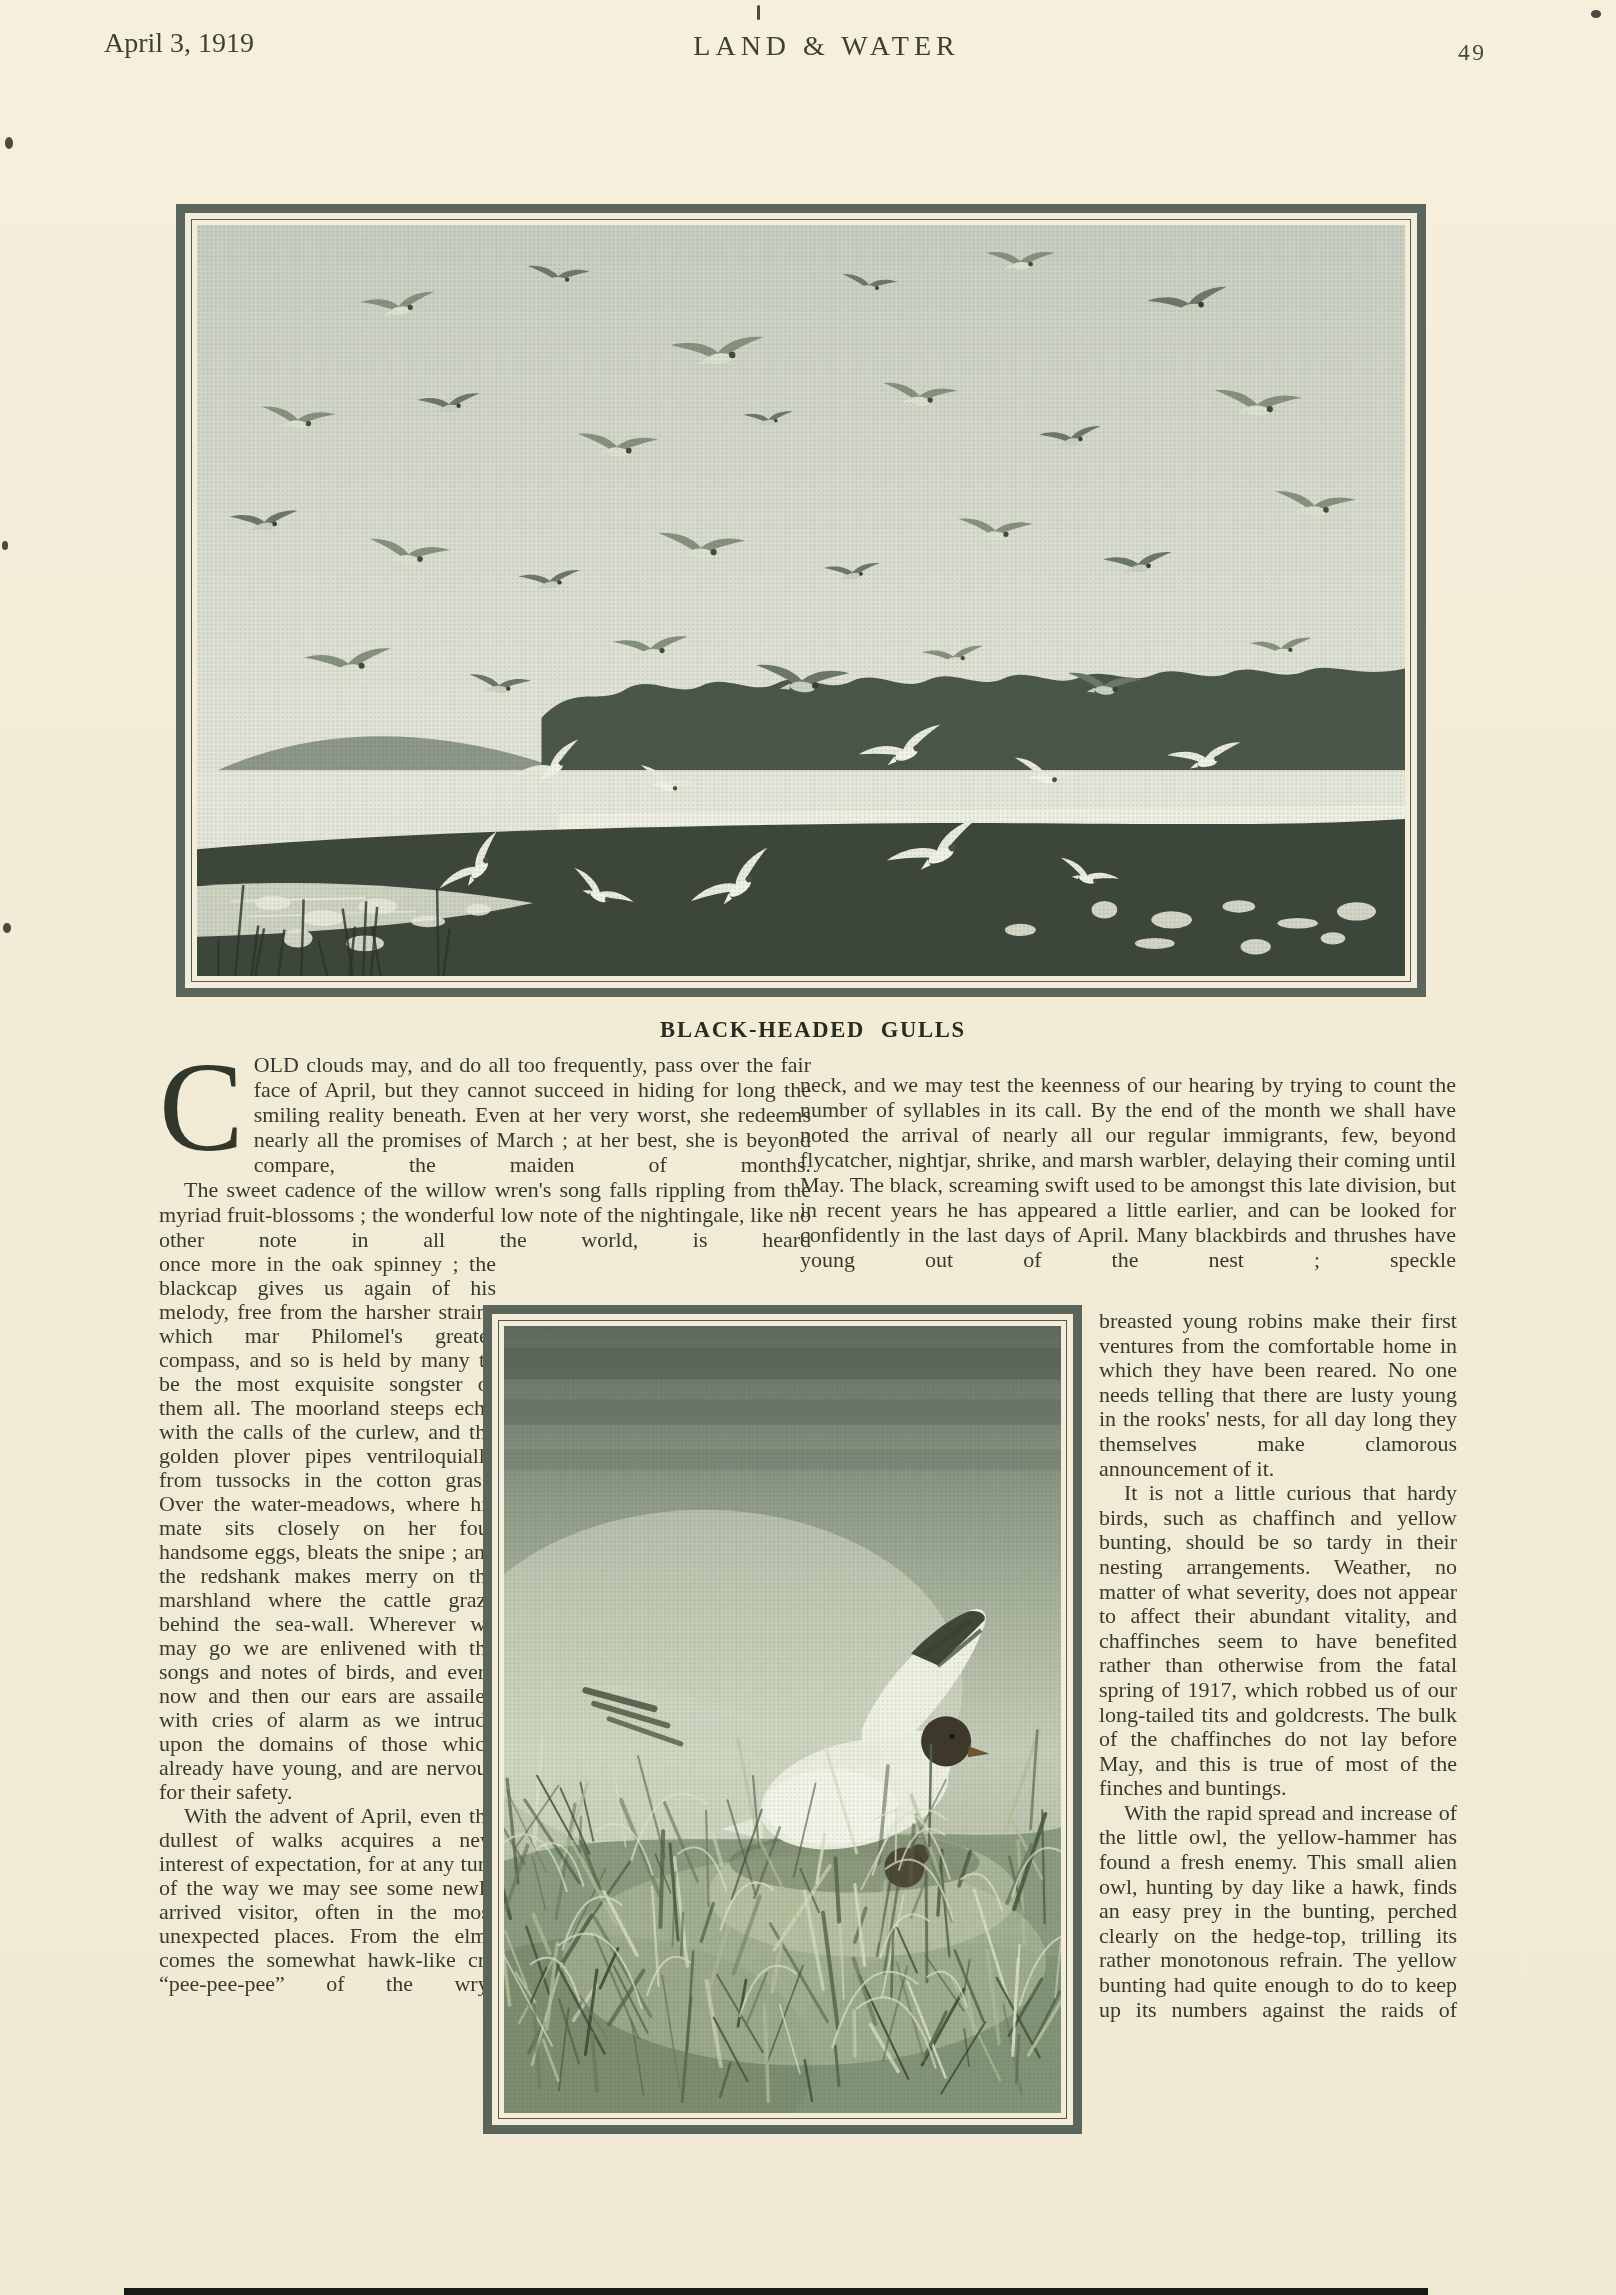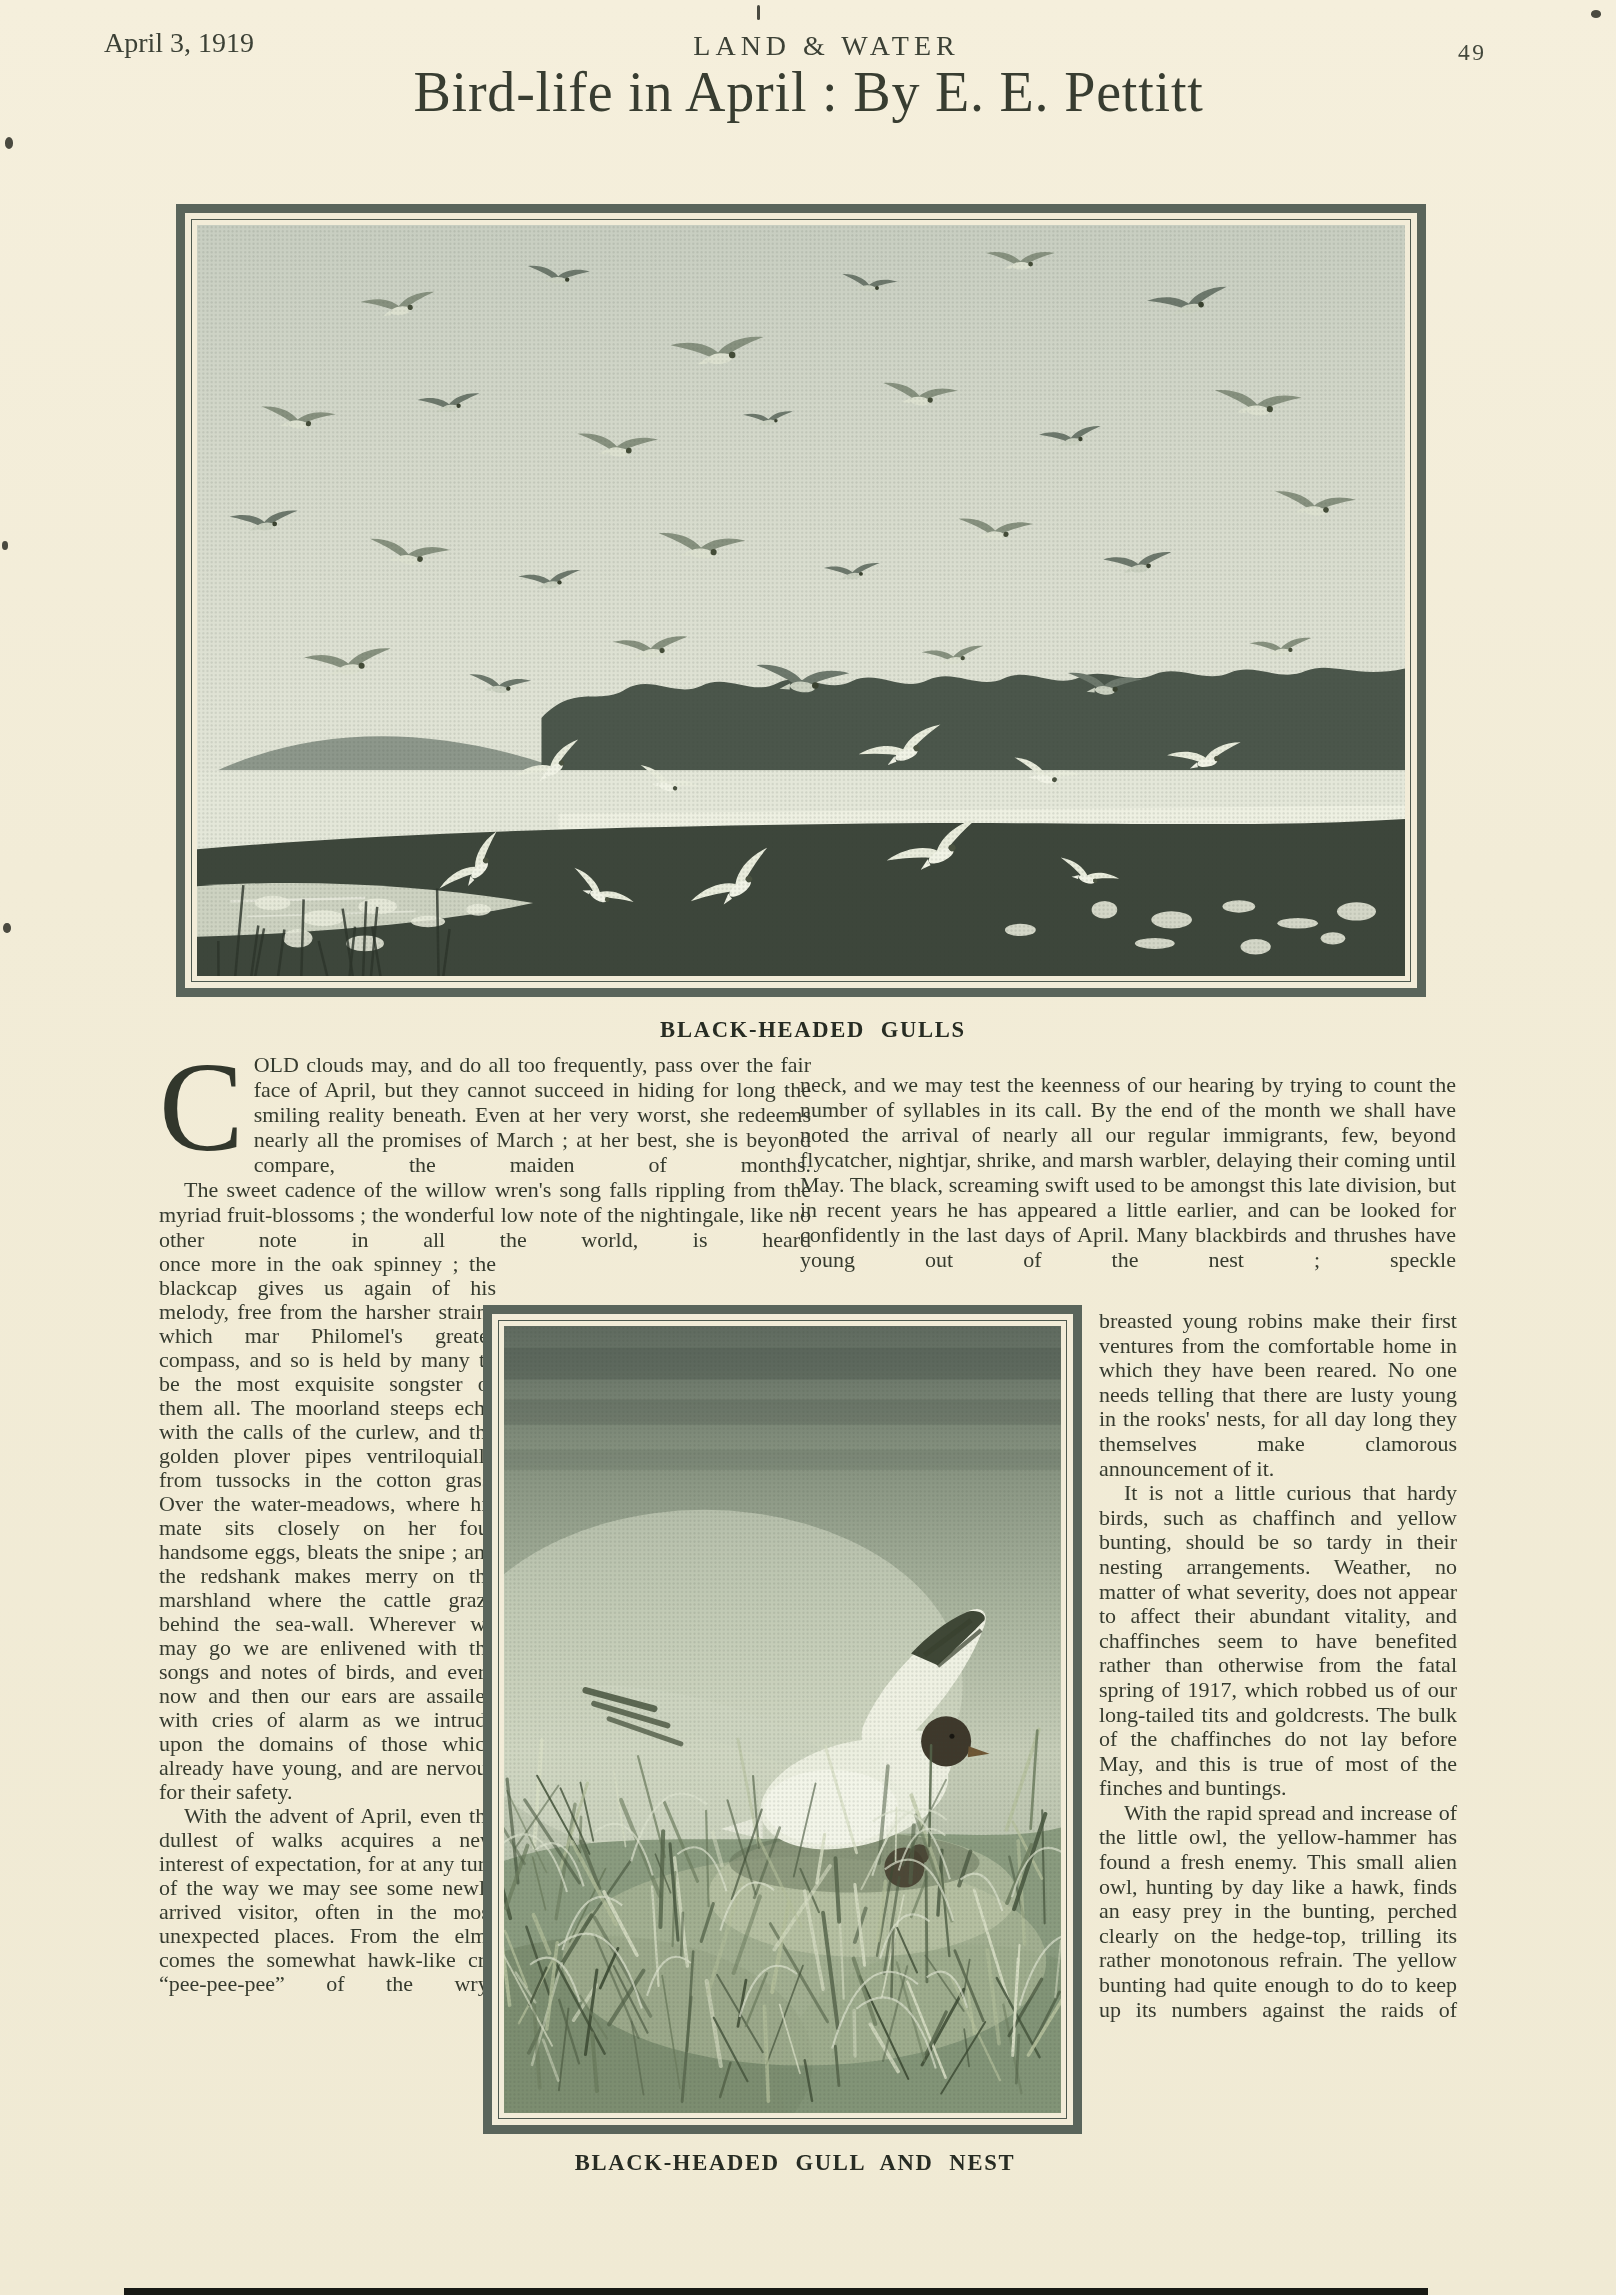--- a/index.html
+++ b/index.html
@@ -44,21 +44,20 @@
   .bottom-rule{position:absolute;left:124px;top:2288px;width:1304px;height:7.5px;background:#181a15;}
 </style>
 </head>
 <body>
 
 <div class="page">
 
   <div class="hdr-date">April 3, 1919</div>
   <div class="hdr-mag">LAND &amp; WATER</div>
   <div class="hdr-page">49</div>
-  <h1 class="title">Bird-life in April : By E. E. Pettitt</h1>
 
   <figure id="photo1" class="photo-frame" style="margin:0;">
     <div class="photo-inner">
       <div class="photo-surface">
         <svg id="p1svg" viewBox="0 0 1438 893" preserveAspectRatio="none">
 <defs>
  <linearGradient id="skyg" x1="0" y1="0" x2="0" y2="1">
   <stop offset="0" stop-color="#c8cec1"></stop>
                 <stop offset="0.35" stop-color="#d6dacc"></stop>
   <stop offset="0.65" stop-color="#e0e3d5"></stop>
@@ -574,21 +573,20 @@
             <path d="M 282.455358505249 826.8684601783752 q 25.75513744354248 -85.8504581451416 68.68036651611328 -51.51027488708496" fill="none" stroke="#dde2cf" stroke-width="2.5" opacity="0.7"></path>
             <path d="M 152.4069881439209 640.6287294626236 q 34.106519144028425 -113.68839714676142 90.95071771740913 -68.21303828805685" fill="none" stroke="#dde2cf" stroke-width="2.5" opacity="0.7"></path>
             <path d="M 538.6126899719238 711.7227506637573 q -30.7653751373291 -102.55125045776367 -82.04100036621094 -61.5307502746582" fill="none" stroke="#dde2cf" stroke-width="2.5" opacity="0.7"></path>
             <path d="M 95.49226760864258 670.5314284563065 q -21.75346040725708 -72.51153469085693 -58.00922775268555 -43.50692081451416" fill="none" stroke="#dde2cf" stroke-width="2.5" opacity="0.7"></path>
             <path d="M 266.645450592041 676.3139867782593 q -22.065142393112183 -73.55047464370728 -58.84037971496582 -44.130284786224365" fill="none" stroke="#dde2cf" stroke-width="2.5" opacity="0.7"></path>
           </svg>
         <div class="halftone"></div>
       </div>
     </div>
   </figure>
-  <p id="caption2" class="caption">BLACK-HEADED GULL AND NEST</p>
 
   <div class="speck" style="left:5px;top:137px;width:8.4px;height:11.7px;"></div>
   <div class="speck" style="left:1.7px;top:541px;width:6.7px;height:9.2px;"></div>
   <div class="speck" style="left:3.4px;top:923px;width:7.5px;height:10px;"></div>
   <div class="speck" style="left:757px;top:5px;width:3.4px;height:15px;border-radius:1.7px;"></div>
   <div class="speck" style="left:1591px;top:10px;width:10px;height:7.5px;"></div>
   <div class="bottom-rule"></div>
 </div>
 
 

